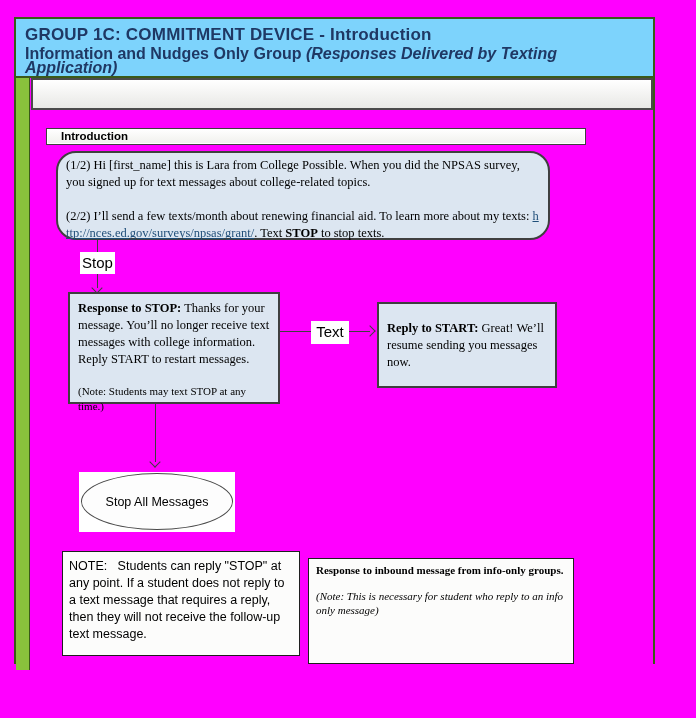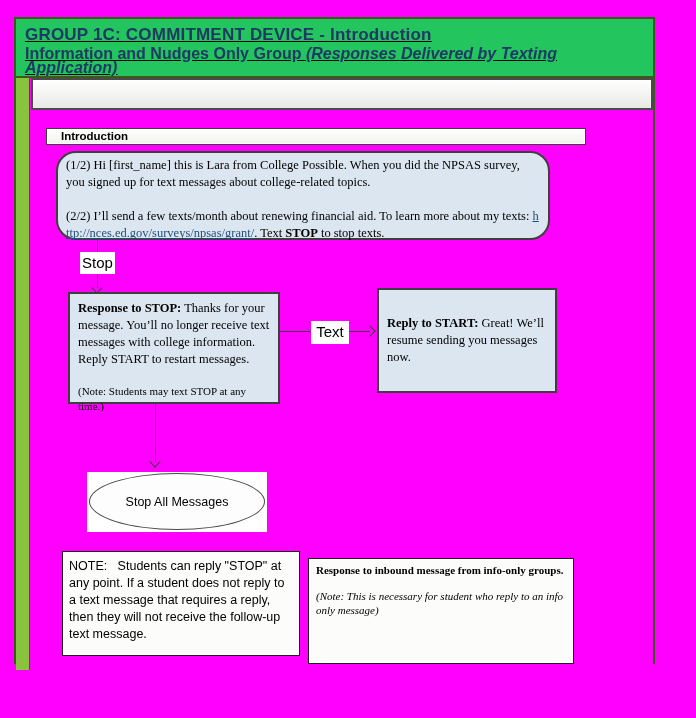--- a/index.html
+++ b/index.html
@@ -6,22 +6,22 @@
   body{
     width:696px;height:718px;overflow:hidden;
     background:#ff00ff;position:relative;
     font-family:"Liberation Sans",sans-serif;
   }
   .outer{
     position:absolute;left:14px;top:17px;width:641px;height:647px;
     border:2px solid #3a5a19;box-sizing:border-box;background:#ff00ff;
   }
   .hdr{
-    height:51px;background:#22c55e;border-bottom:2px solid #3a5a19;
-    padding:6px 0 0 9px;box-sizing:content-box;text-decoration:underline;
+    height:51px;background:#7dd3fc;border-bottom:2px solid #3a5a19;
+    padding:6px 0 0 9px;box-sizing:content-box;
   }
   .hdr .title{
     color:#1f3864;font-weight:bold;font-size:17px;line-height:20px;
     letter-spacing:.2px;
   }
   .hdr .subtitle{
     color:#1f3864;font-weight:bold;font-size:16px;line-height:14px;margin-top:2px;
   }
   .hdr .subtitle .ital{font-style:italic;}
   .bodyrow{display:flex;height:592px;}
@@ -45,36 +45,36 @@
     font-family:"Liberation Serif",serif;font-size:12.5px;line-height:17px;color:#000;
   }
   .introbox{position:absolute;left:26px;top:73px;width:494px;height:89px;padding:4px 8px;border-radius:20px;}
   .introbox p{margin:0;}
   .introbox .gap{height:17px;}
   .respbox{position:absolute;left:38px;top:214px;width:212px;height:112px;padding:6px 8px;}
   .respbox p{margin:0;}
   .respbox .gap{height:16px;}
   .noteital{font-size:11px;line-height:15px;}
   .replybox{
-    position:absolute;left:347px;top:210px;width:180px;height:105px;
+    position:absolute;left:347px;top:224px;width:180px;height:86px;
     display:flex;align-items:center;padding:0 8px;
   }
   .vline{position:absolute;width:1px;background:#3f3f3f;}
   .hline{position:absolute;height:1px;background:#3f3f3f;}
   .chev{position:absolute;width:7px;height:7px;
     border-right:1.6px solid #3f3f3f;border-bottom:1.6px solid #3f3f3f;}
   .chev.down{transform:rotate(45deg);}
   .chev.right{transform:rotate(-45deg);}
   .flowlabel{
     position:absolute;background:#ffffff;color:#000;text-align:center;
     font-size:15px;line-height:22px;font-family:"Liberation Sans",sans-serif;
   }
   .lbl-stop{left:50px;top:174px;width:35px;height:22px;}
   .lbl-start{left:281px;top:243px;width:38px;height:23px;}
-  .termwrap{position:absolute;left:49px;top:394px;width:180px;height:60px;background:#ffffff;margin-left:8px;}
+  .termwrap{position:absolute;left:49px;top:394px;width:156px;height:60px;background:#ffffff;}
   .termellipse{
     position:absolute;left:2px;top:1px;right:2px;bottom:2px;
     border:1.5px solid #4a4a4a;border-radius:50%;background:#fdfdfd;
     display:flex;align-items:center;justify-content:center;
     font-size:12.5px;color:#000;
   }
   .whitebox{
     background:#fcfcfb;border:1.5px solid #1f1f1f;box-sizing:border-box;color:#000;
   }
   .notebox{

